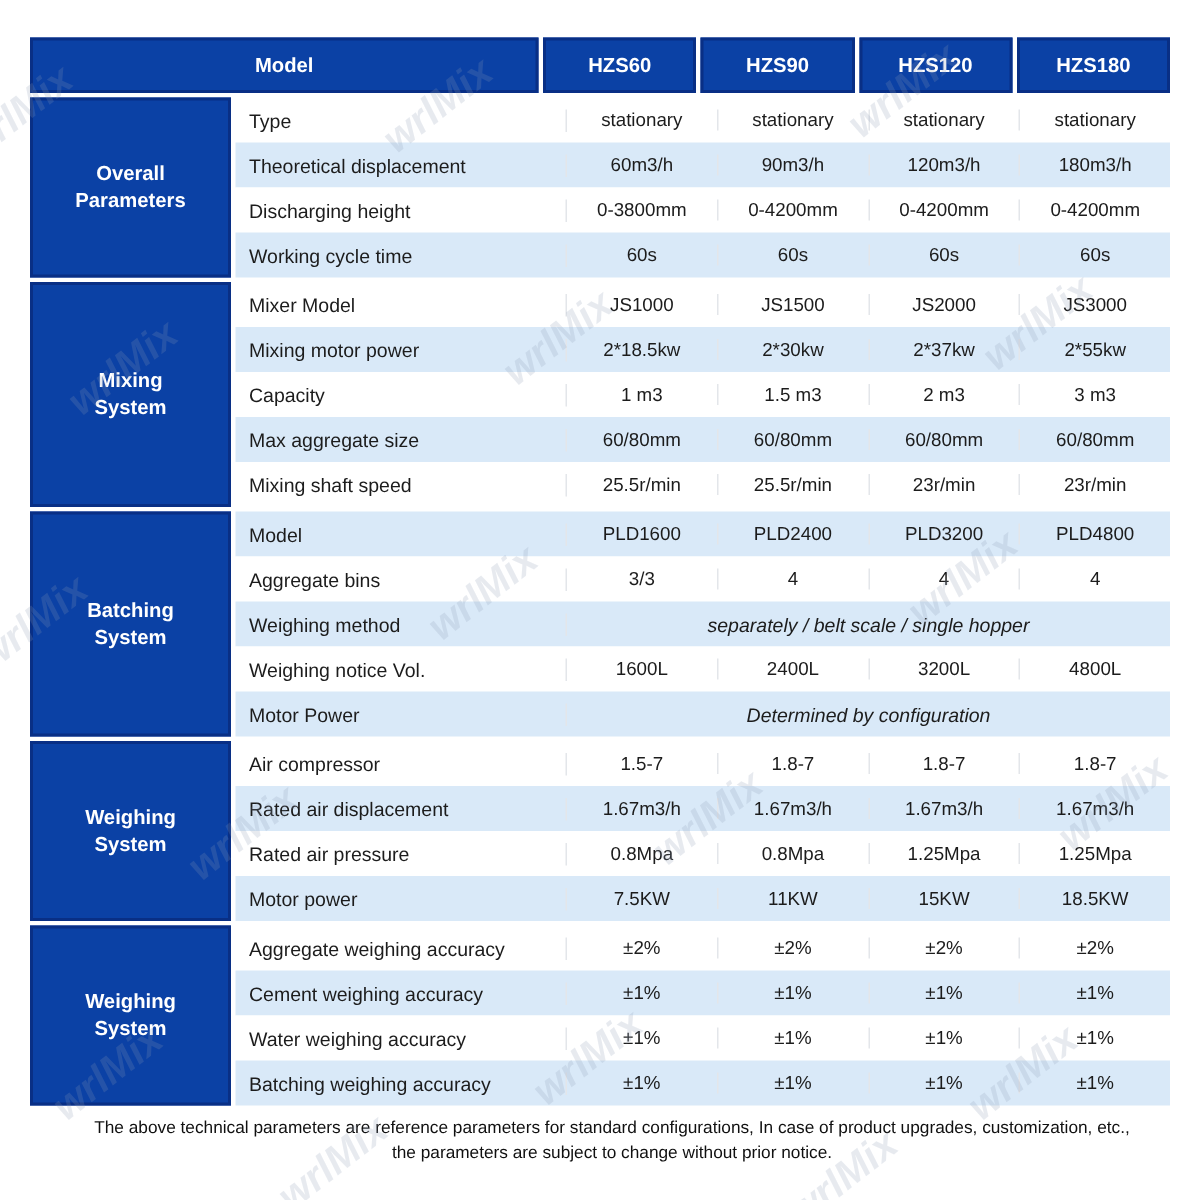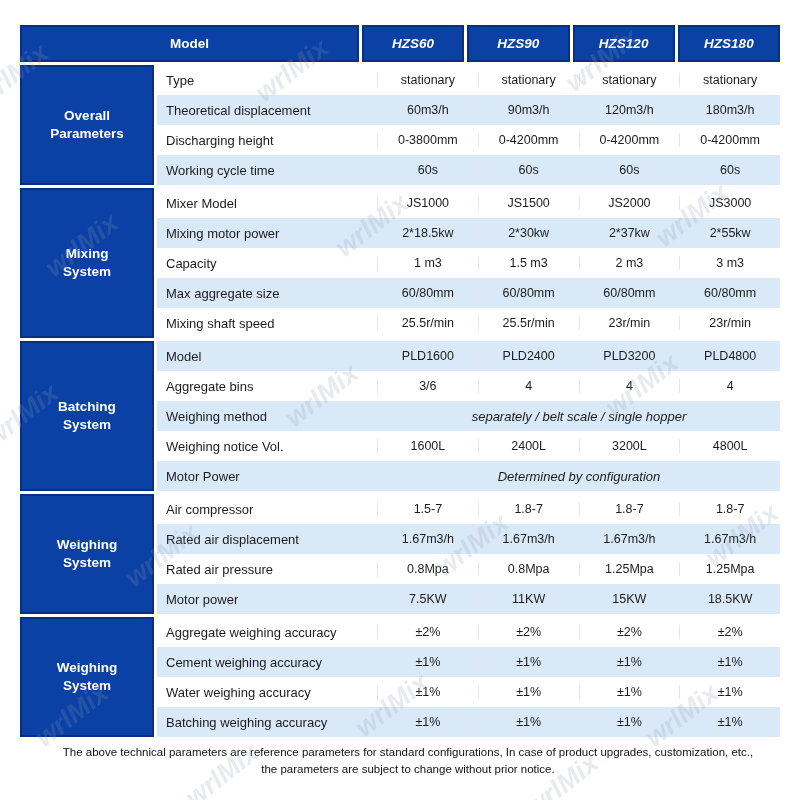--- a/index.html
+++ b/index.html
@@ -13,21 +13,21 @@
   }
   .table { position: absolute; left: 20px; top: 25px; width: 760px; z-index: 1; }
   .thead { display: flex; gap: 3px; height: 37px; margin-bottom: 3px; }
   .hcell {
     background: #0b41a5;
     border: 2px solid #092f85;
     color: #fff; font-weight: bold; font-size: 13.5px;
     display: flex; align-items: center; justify-content: center;
   }
   .hcell.model { width: 339px; flex: none; }
-  .hcell.col { flex: 1; font-style: italic; }
+  .hcell.col { flex: 1; }
   .section { display: flex; gap: 3px; margin-bottom: 3px; }
   .slabel {
     width: 134px; flex: none;
     background: #0b41a5;
     border: 2px solid #092f85;
     color: #fff; font-weight: bold; font-size: 13.5px; line-height: 1.3;
     display: flex; align-items: center; justify-content: center;
     text-align: center; white-space: pre-line;
   }
   .srows { flex: 1; display: flex; flex-direction: column; }
@@ -156,21 +156,21 @@
           <div class="srows">
             <div class="row alt">
               <div class="pcell">Model</div>
               <div class="vcell">PLD1600</div>
               <div class="vcell">PLD2400</div>
               <div class="vcell">PLD3200</div>
               <div class="vcell">PLD4800</div>
             </div>
             <div class="row">
               <div class="pcell">Aggregate bins</div>
-              <div class="vcell">3/6</div>
+              <div class="vcell">3/3</div>
               <div class="vcell">4</div>
               <div class="vcell">4</div>
               <div class="vcell">4</div>
             </div>
             <div class="row alt">
               <div class="pcell">Weighing method</div>
               <div class="vspan">separately  / belt scale / single hopper</div>
             </div>
             <div class="row">
               <div class="pcell">Weighing notice Vol.</div>

